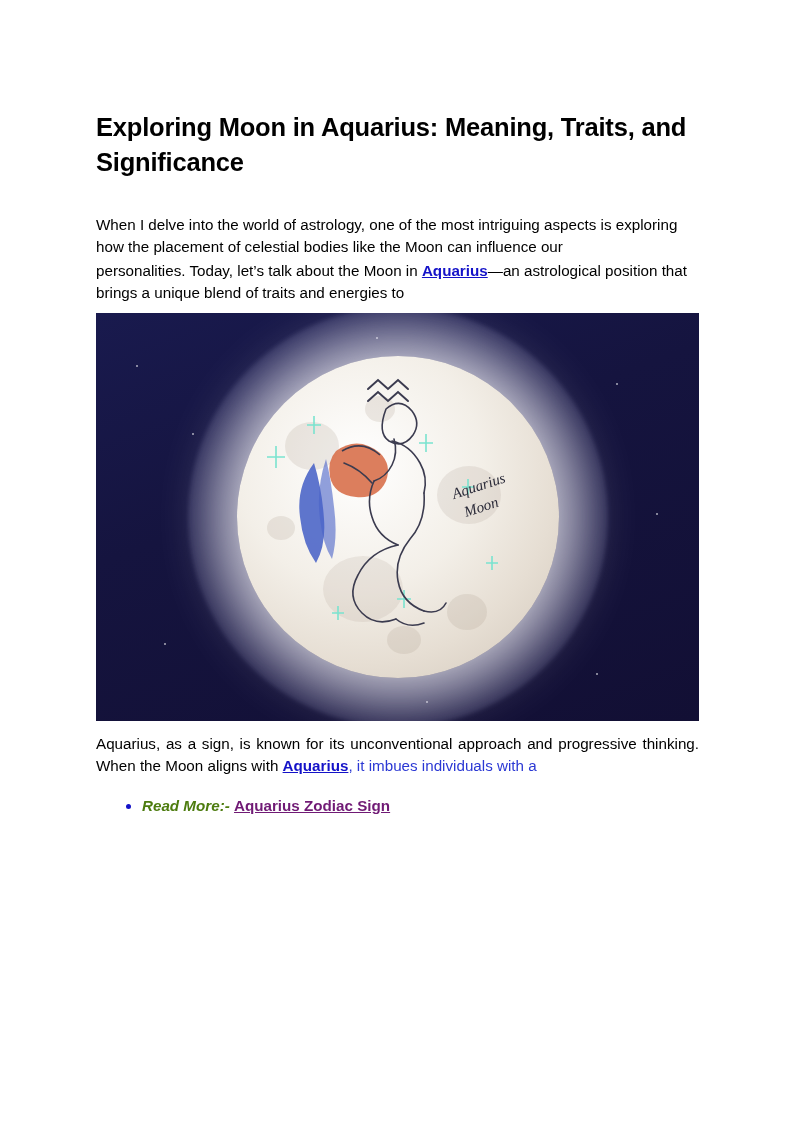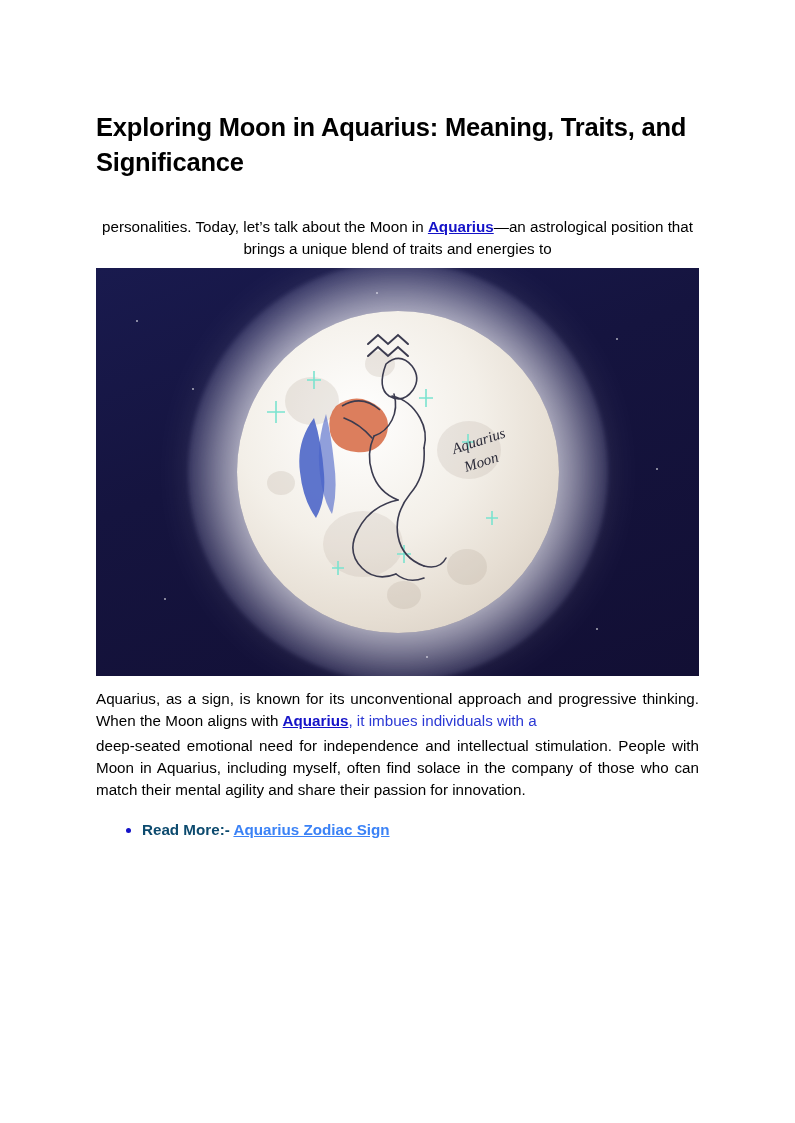--- a/index.html
+++ b/index.html
@@ -33,32 +33,31 @@
     max-width: 600px;
   }
   p.para {
     font-size: 15.2px;
     line-height: 1.45;
     margin: 0;
     color: #000000;
   }
   .blue {
     color: #2b38d4;
-    text-align: center;
   }
   .spacer-1 { height: 34px; }
   .spacer-2 { height: 12px; }
 
   .link {
     color: #1412c8;
     font-weight: bold;
     text-decoration: underline;
   }
   .link-plain {
-    color: #3b82f6;
+    color: #701a75;
     text-decoration: underline;
     font-weight: bold;
   }
 
   .para-justify {
     text-align: justify;
   }
 
   
   .figure {
@@ -123,33 +122,35 @@
     margin: 18px 0 0 0;
     padding-left: 46px;
   }
   ul.bullets li {
     font-size: 15.2px;
     line-height: 1.5;
     color: #1412c8;
     font-weight: bold;
   }
   ul.bullets li .lbl {
-    color: #0c4a6e;
-    font-weight: bold;
+    color: #4d7c0f;
+    font-weight: bold;
+    font-style: italic;
   }
 </style>
 </head>
 <body>
 
 <div class="page">
 
   <h1 class="doc-title">Exploring Moon in Aquarius: Meaning, Traits, and Significance</h1>
 
   <div class="spacer-1"></div>
 
+  <p class="para">When I delve into the world of astrology, one of the most intriguing aspects is exploring how the placement of celestial bodies like the Moon can influence our</p>
 
   <p class="para blue" style="margin-top:2px;">
     <span>personalities. Today, let’s talk about the Moon in </span><a href="#" class="link">Aquarius</a><span>—an astrological position that brings a unique blend of traits and energies to</span>
   </p>
 
   <div class="figure">
     <div class="sky"></div>
 
     <div class="star" style="left:40px; top:52px; width:2px; height:2px;"></div>
     <div class="star" style="left:96px; top:120px; width:2px; height:2px;"></div>
@@ -213,21 +214,20 @@
       </g>
     </svg>
   </div>
 
   <div class="spacer-2"></div>
 
   <p class="para para-justify" style="">
     <span>Aquarius, as a sign, is known for its unconventional approach and progressive thinking. When the Moon aligns with </span><a href="#" class="link">Aquarius</a><span class="blue">, it imbues individuals with a</span>
   </p>
 
-  <p class="para para-justify blue" style="margin-top:2px;">deep-seated emotional need for independence and intellectual stimulation. People with Moon in Aquarius, including myself, often find solace in the company of those who can match their mental agility and share their passion for innovation.</p>
 
   <ul class="bullets">
     <li>
       <span class="lbl">Read More:- </span><a href="#" class="link-plain">Aquarius Zodiac Sign</a>
     </li>
   </ul>
 
 
 </div>
 

